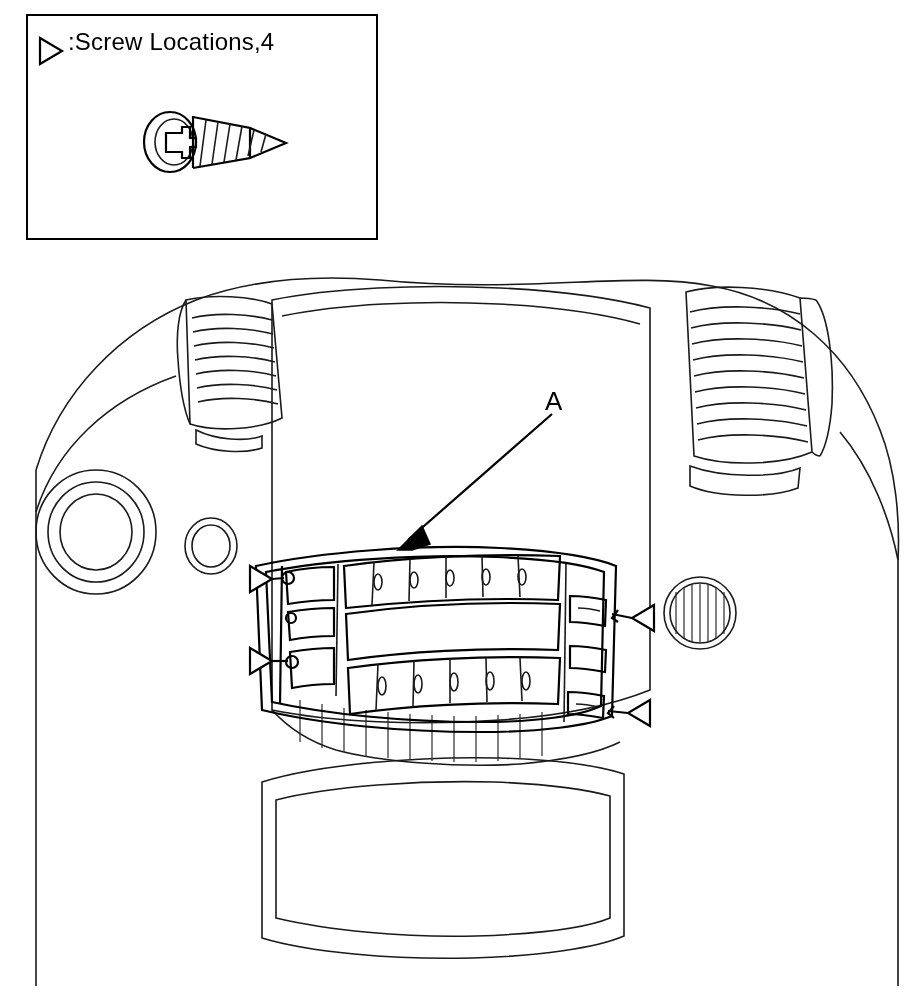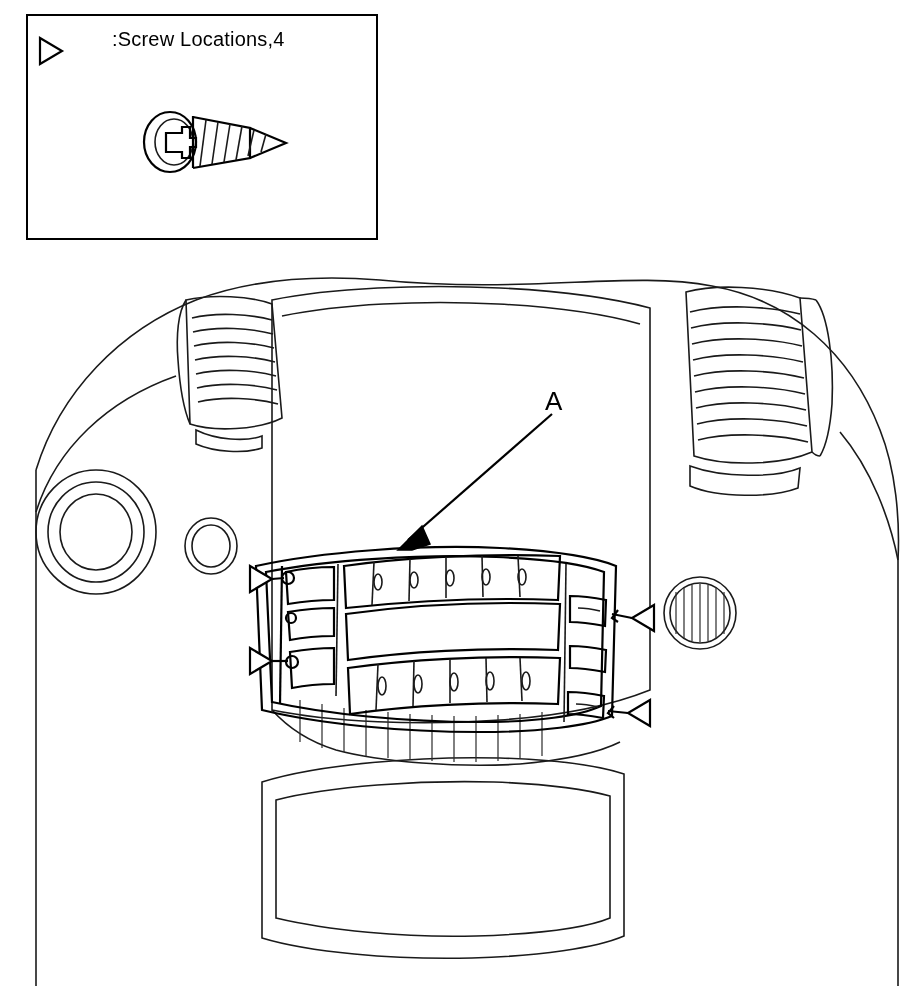--- a/index.html
+++ b/index.html
@@ -27,25 +27,24 @@
     width: 352px;
     height: 226px;
     border: 2px solid #000;
     background: #fff;
     box-sizing: border-box;
   }
   .legend-text {
     position: absolute;
     left: 68px;
     top: 28px;
-    font-size: 20px;
+    font-size: 24px;
     color: #000;
     white-space: nowrap;
     letter-spacing: 0.2px;
-    margin-left: 44px;
   }
   .callout-label {
     position: absolute;
     left: 545px;
     top: 386px;
     font-size: 26px;
     color: #000;
   }
   svg { display: block; }
   .ln { fill: none; stroke: #1a1a1a; stroke-width: 1.6; }

